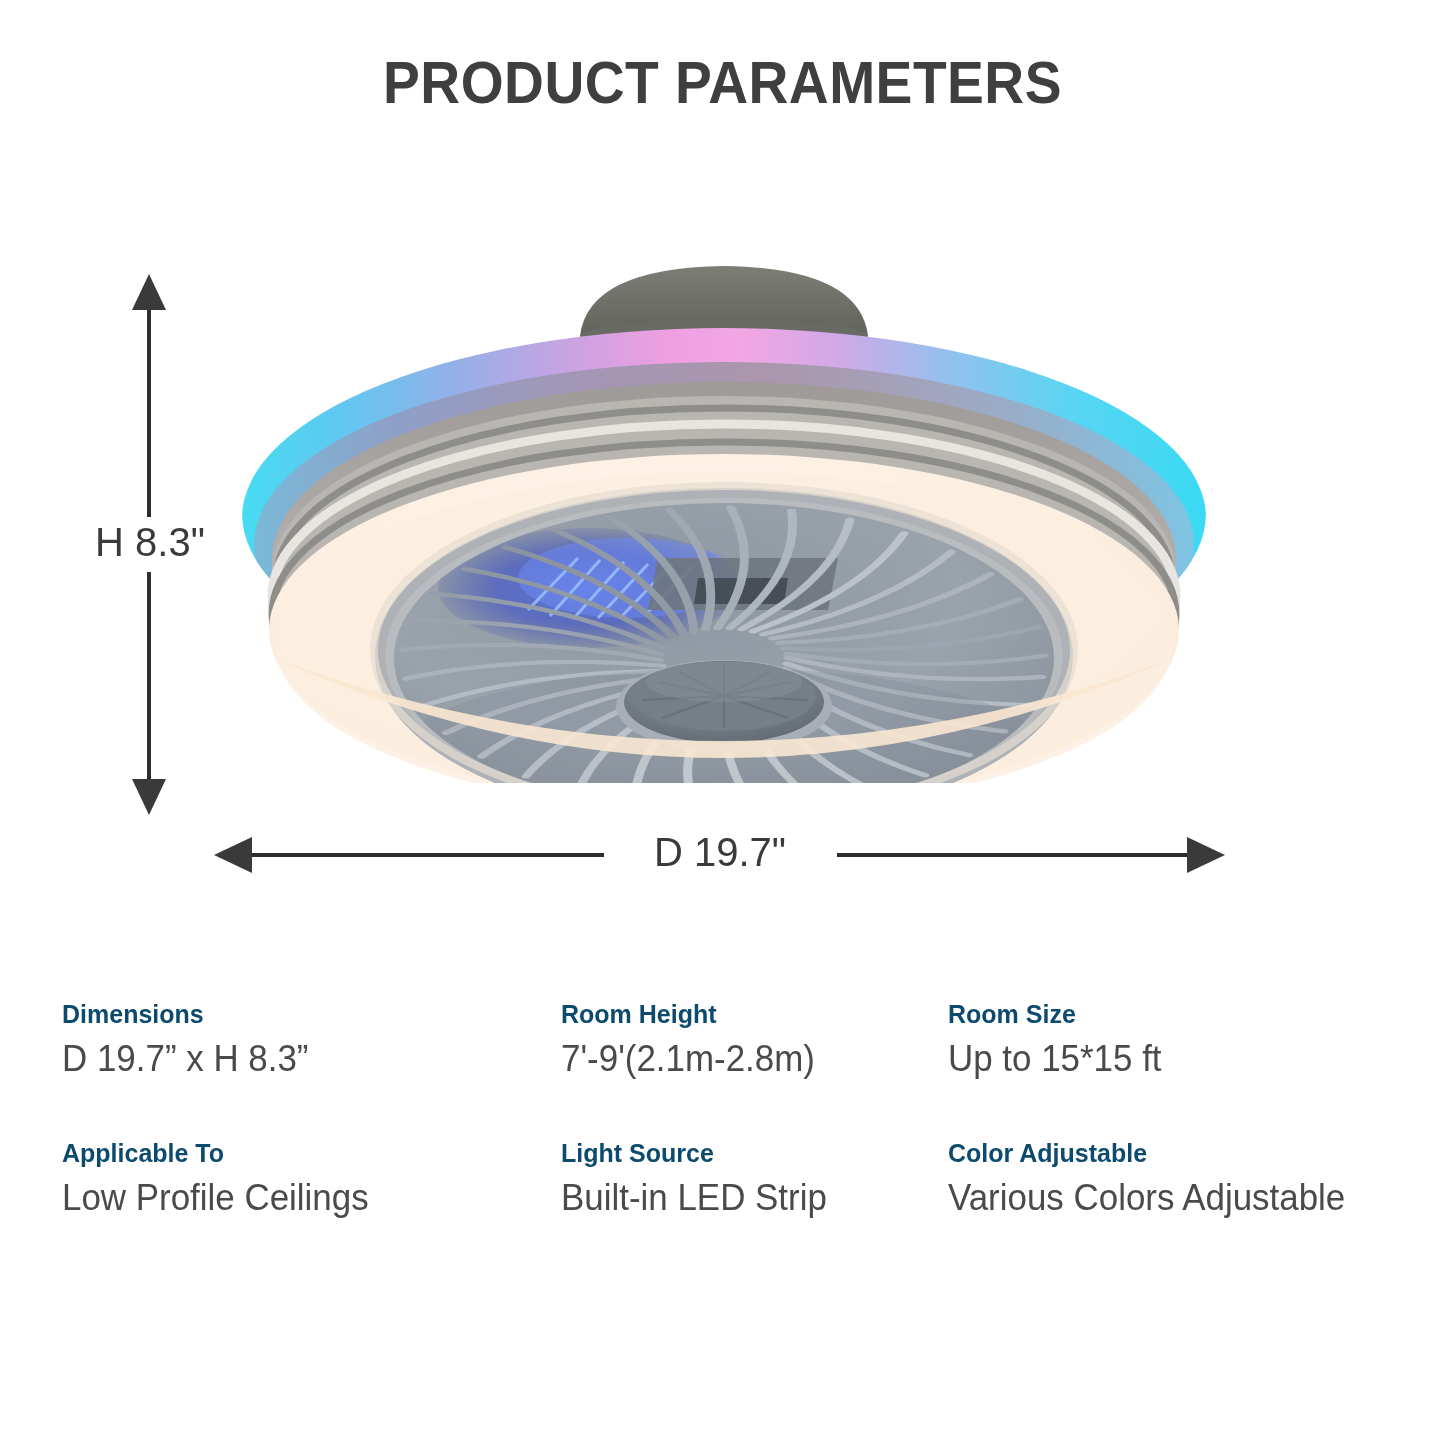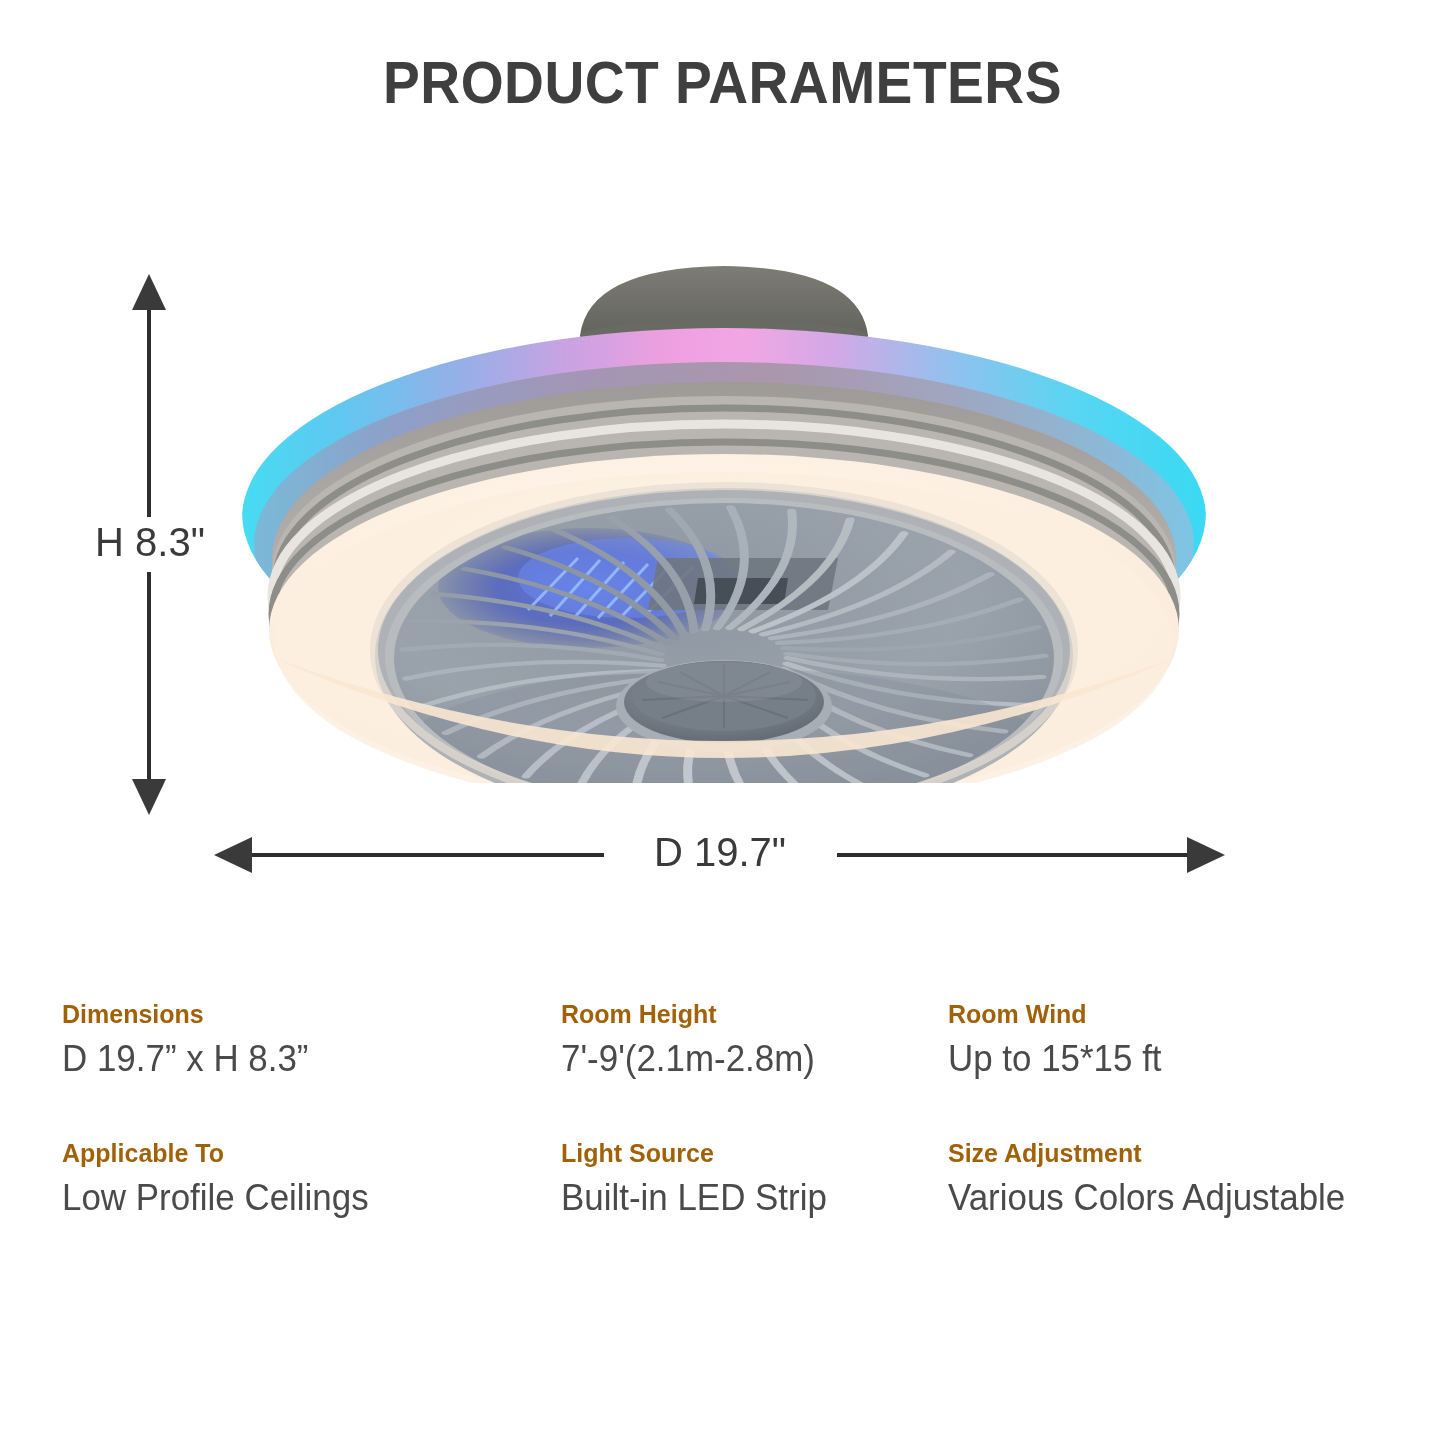--- a/index.html
+++ b/index.html
@@ -106,21 +106,21 @@
     top: 0;
   }
   .spec-cell.c1 { left: 62px; }
   .spec-cell.c2 { left: 545px; margin-left: 16px; }
   .spec-cell.c3 { left: 948px; }
 
   .spec-label {
     font-family: "Liberation Sans", sans-serif;
     font-weight: bold;
     font-size: 25px;
-    color: #a16207;
+    color: #0c4a6e;
     letter-spacing: 0px;
     white-space: nowrap;
     margin-bottom: 9px;
   }
   .spec-value {
     font-family: "Liberation Sans", sans-serif;
     font-weight: normal;
     font-size: 36px;
     color: #4a4a4a;
     white-space: nowrap;
@@ -422,34 +422,34 @@
   <div class="spec-row">
     <div class="spec-cell c1">
       <div class="spec-label">Dimensions</div>
       <div class="spec-value">D 19.7” x H 8.3”</div>
     </div>
     <div class="spec-cell c2">
       <div class="spec-label">Room Height</div>
       <div class="spec-value">7'-9'(2.1m-2.8m)</div>
     </div>
     <div class="spec-cell c3">
-      <div class="spec-label">Room Wind</div>
+      <div class="spec-label">Room Size</div>
       <div class="spec-value">Up to 15*15 ft</div>
     </div>
   </div>
 
   <div class="spec-row">
     <div class="spec-cell c2">
       <div class="spec-label">Light Source</div>
       <div class="spec-value">Built-in LED Strip</div>
     </div>
     <div class="spec-cell c1">
       <div class="spec-label">Applicable To</div>
       <div class="spec-value">Low Profile Ceilings</div>
     </div>
     <div class="spec-cell c3">
-      <div class="spec-label">Size Adjustment</div>
+      <div class="spec-label">Color Adjustable</div>
       <div class="spec-value">Various Colors Adjustable</div>
     </div>
   </div>
 
 
 </div>
 
 </body></html>

